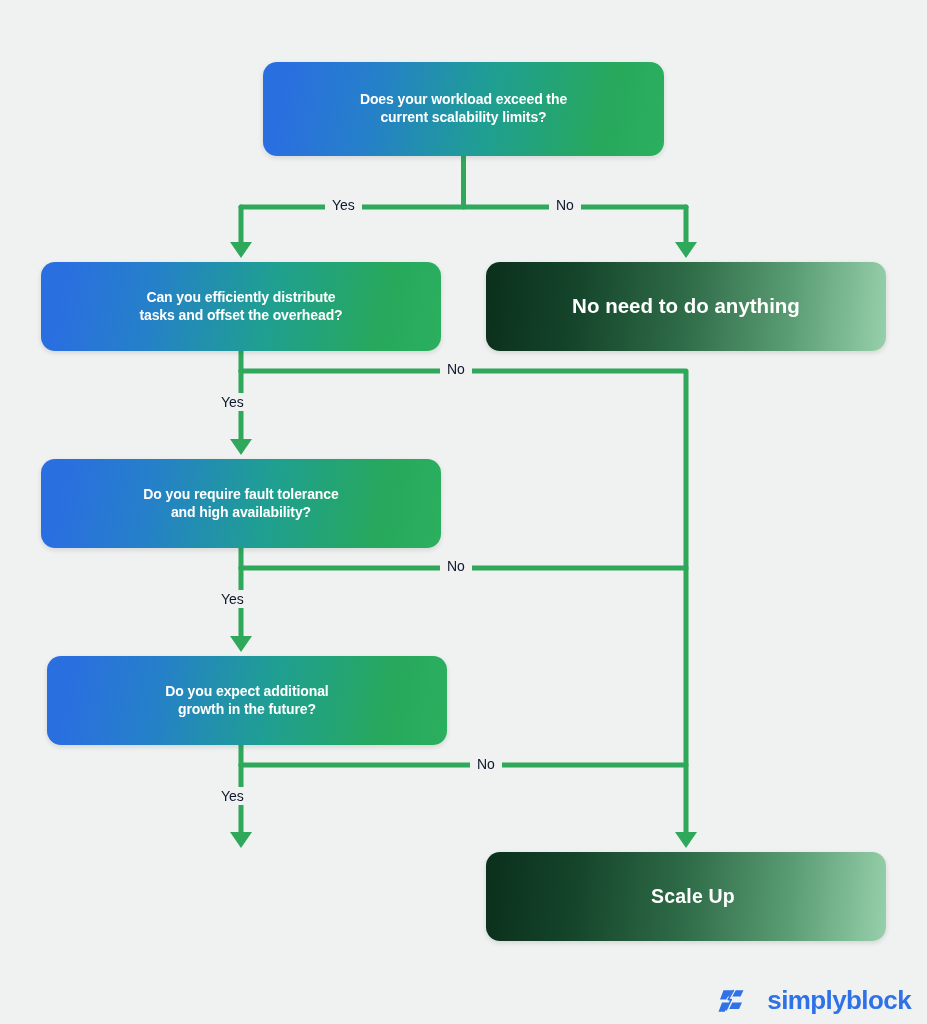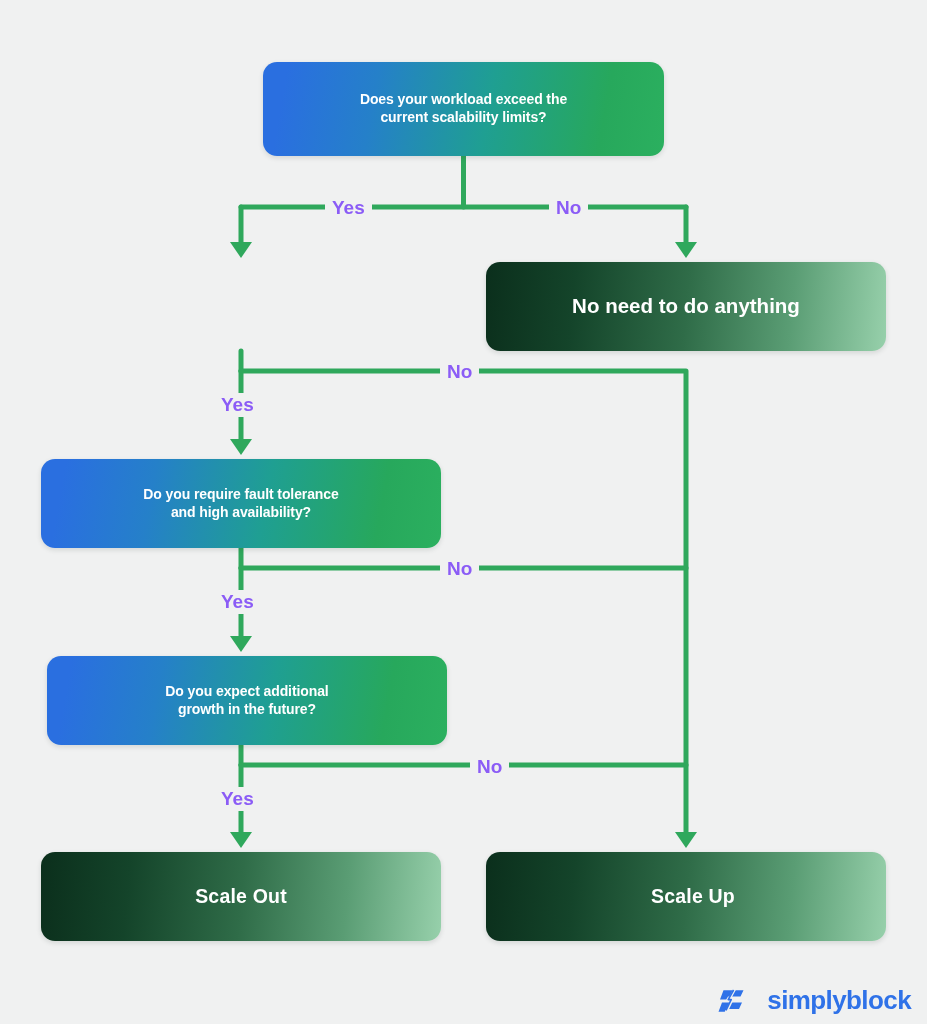--- a/index.html
+++ b/index.html
@@ -75,23 +75,23 @@
   #node-q1      { left: 41px;  top: 262px; width: 400px; height: 89px; }
   #node-noop    { left: 486px; top: 262px; width: 400px; height: 89px; }
   #node-q2      { left: 41px;  top: 459px; width: 400px; height: 89px; }
   #node-q3      { left: 47px;  top: 656px; width: 400px; height: 89px; }
   #node-out     { left: 41px;  top: 852px; width: 400px; height: 89px; }
   #node-up      { left: 486px; top: 852px; width: 400px; height: 89px; padding-left: 32px; }
 
   
   .edge-label {
     position: absolute;
-    color: #8b5cf6;
-    font-weight: bold;
-    font-size: 19px;
+    color: #0f172a;
+    font-weight: normal;
+    font-size: 14px;
     background: #f0f1f1;
     padding: 1px 7px;
     line-height: 1.15;
     white-space: nowrap;
   }
 
   
   #footer-logo {
     position: absolute;
     right: 16px;
@@ -144,38 +144,39 @@
       <path d="M241,848 l-11,-16 h22 z"></path>
       <path d="M686,848 l-11,-16 h22 z"></path>
     </g>
   </svg>
 
   <div class="node node-question" id="node-start">
     <span class="node-text">Does your workload exceed the
 current scalability limits?</span>
   </div>
 
+  <div class="node node-question" id="node-q1">
+    <span class="node-text">Can you efficiently distribute
+tasks and offset the overhead?</span>
+  </div>
 
   <div class="node node-question" id="node-q2">
     <span class="node-text">Do you require fault tolerance
 and high availability?</span>
   </div>
 
   <div class="node node-terminal" id="node-noop">
     <span class="node-text">No need to do anything</span>
   </div>
 
   <div class="node node-question" id="node-q3">
     <span class="node-text">Do you expect additional
 growth in the future?</span>
   </div>
 
-  <div class="node node-result" id="node-out">
-    <span class="node-text">Scale Out</span>
-  </div>
 
   <div class="node node-result" id="node-up">
     <span class="node-text">Scale Up</span>
   </div>
 
   <div class="edge-label" style="left:325px; top:196px;">Yes</div>
   <div class="edge-label" style="left:549px; top:196px;">No</div>
 
   <div class="edge-label" style="left:214px; top:393px;">Yes</div>
   <div class="edge-label" style="left:440px; top:360px;">No</div>

